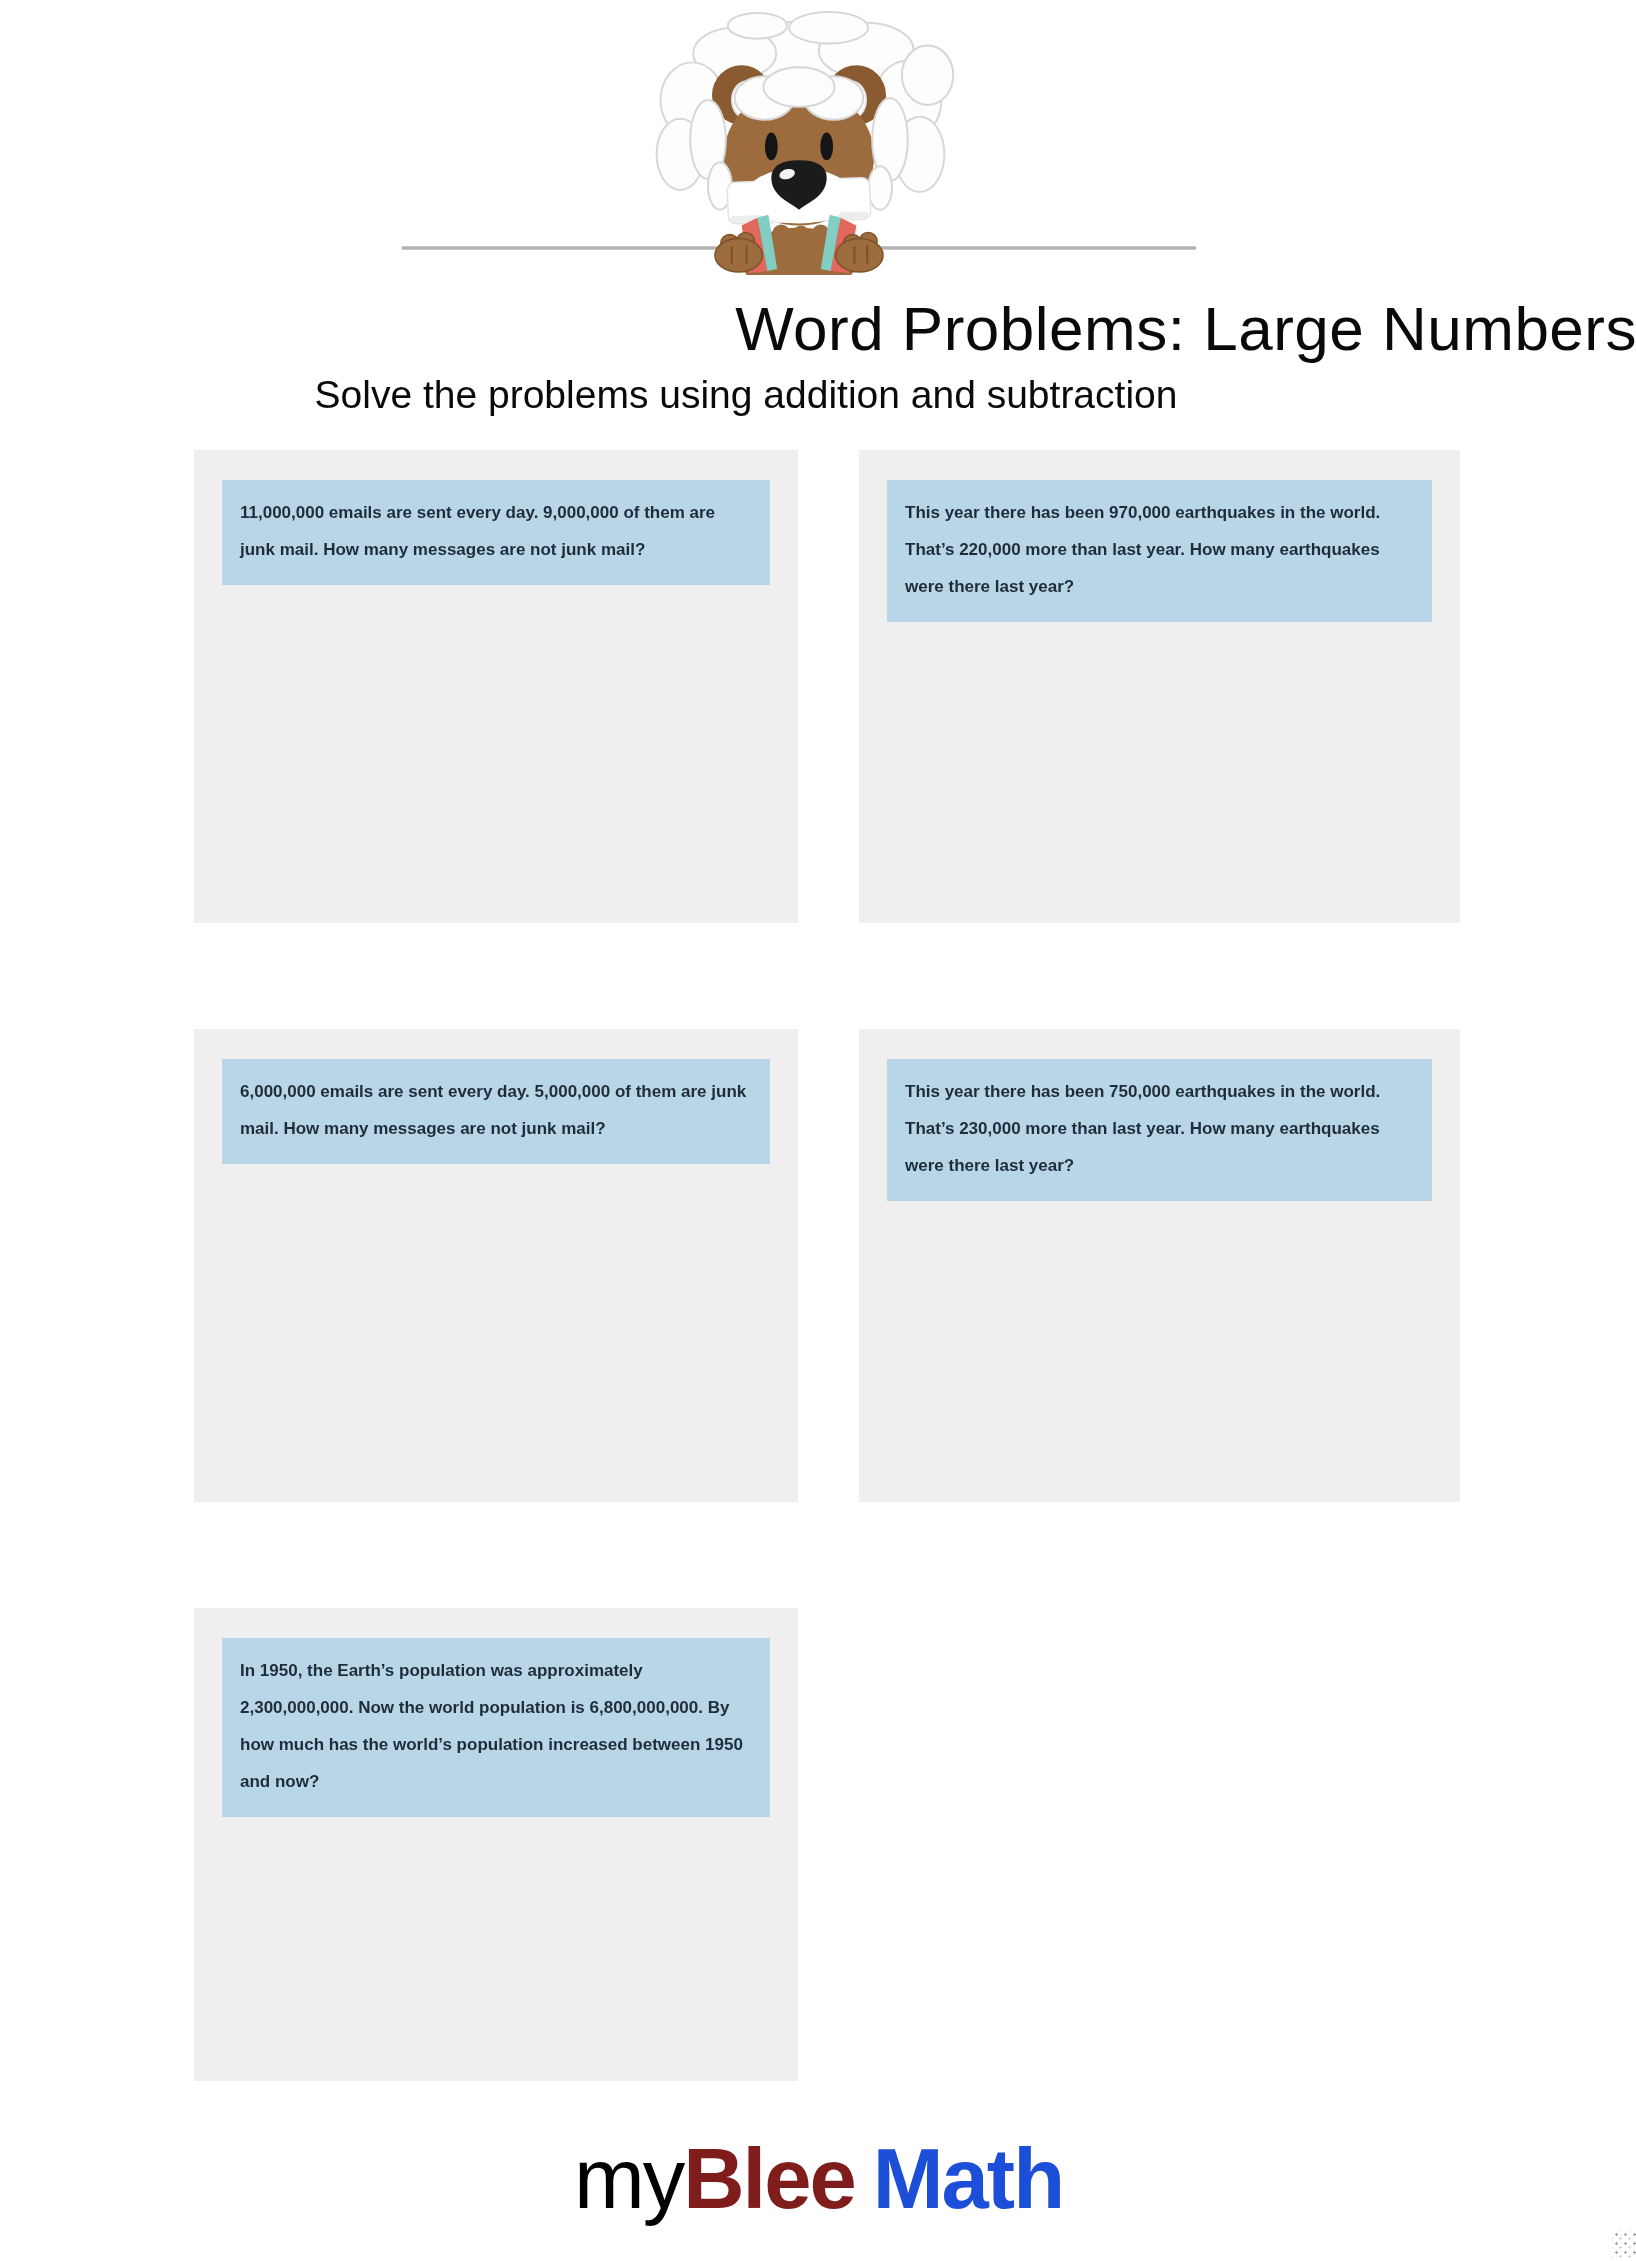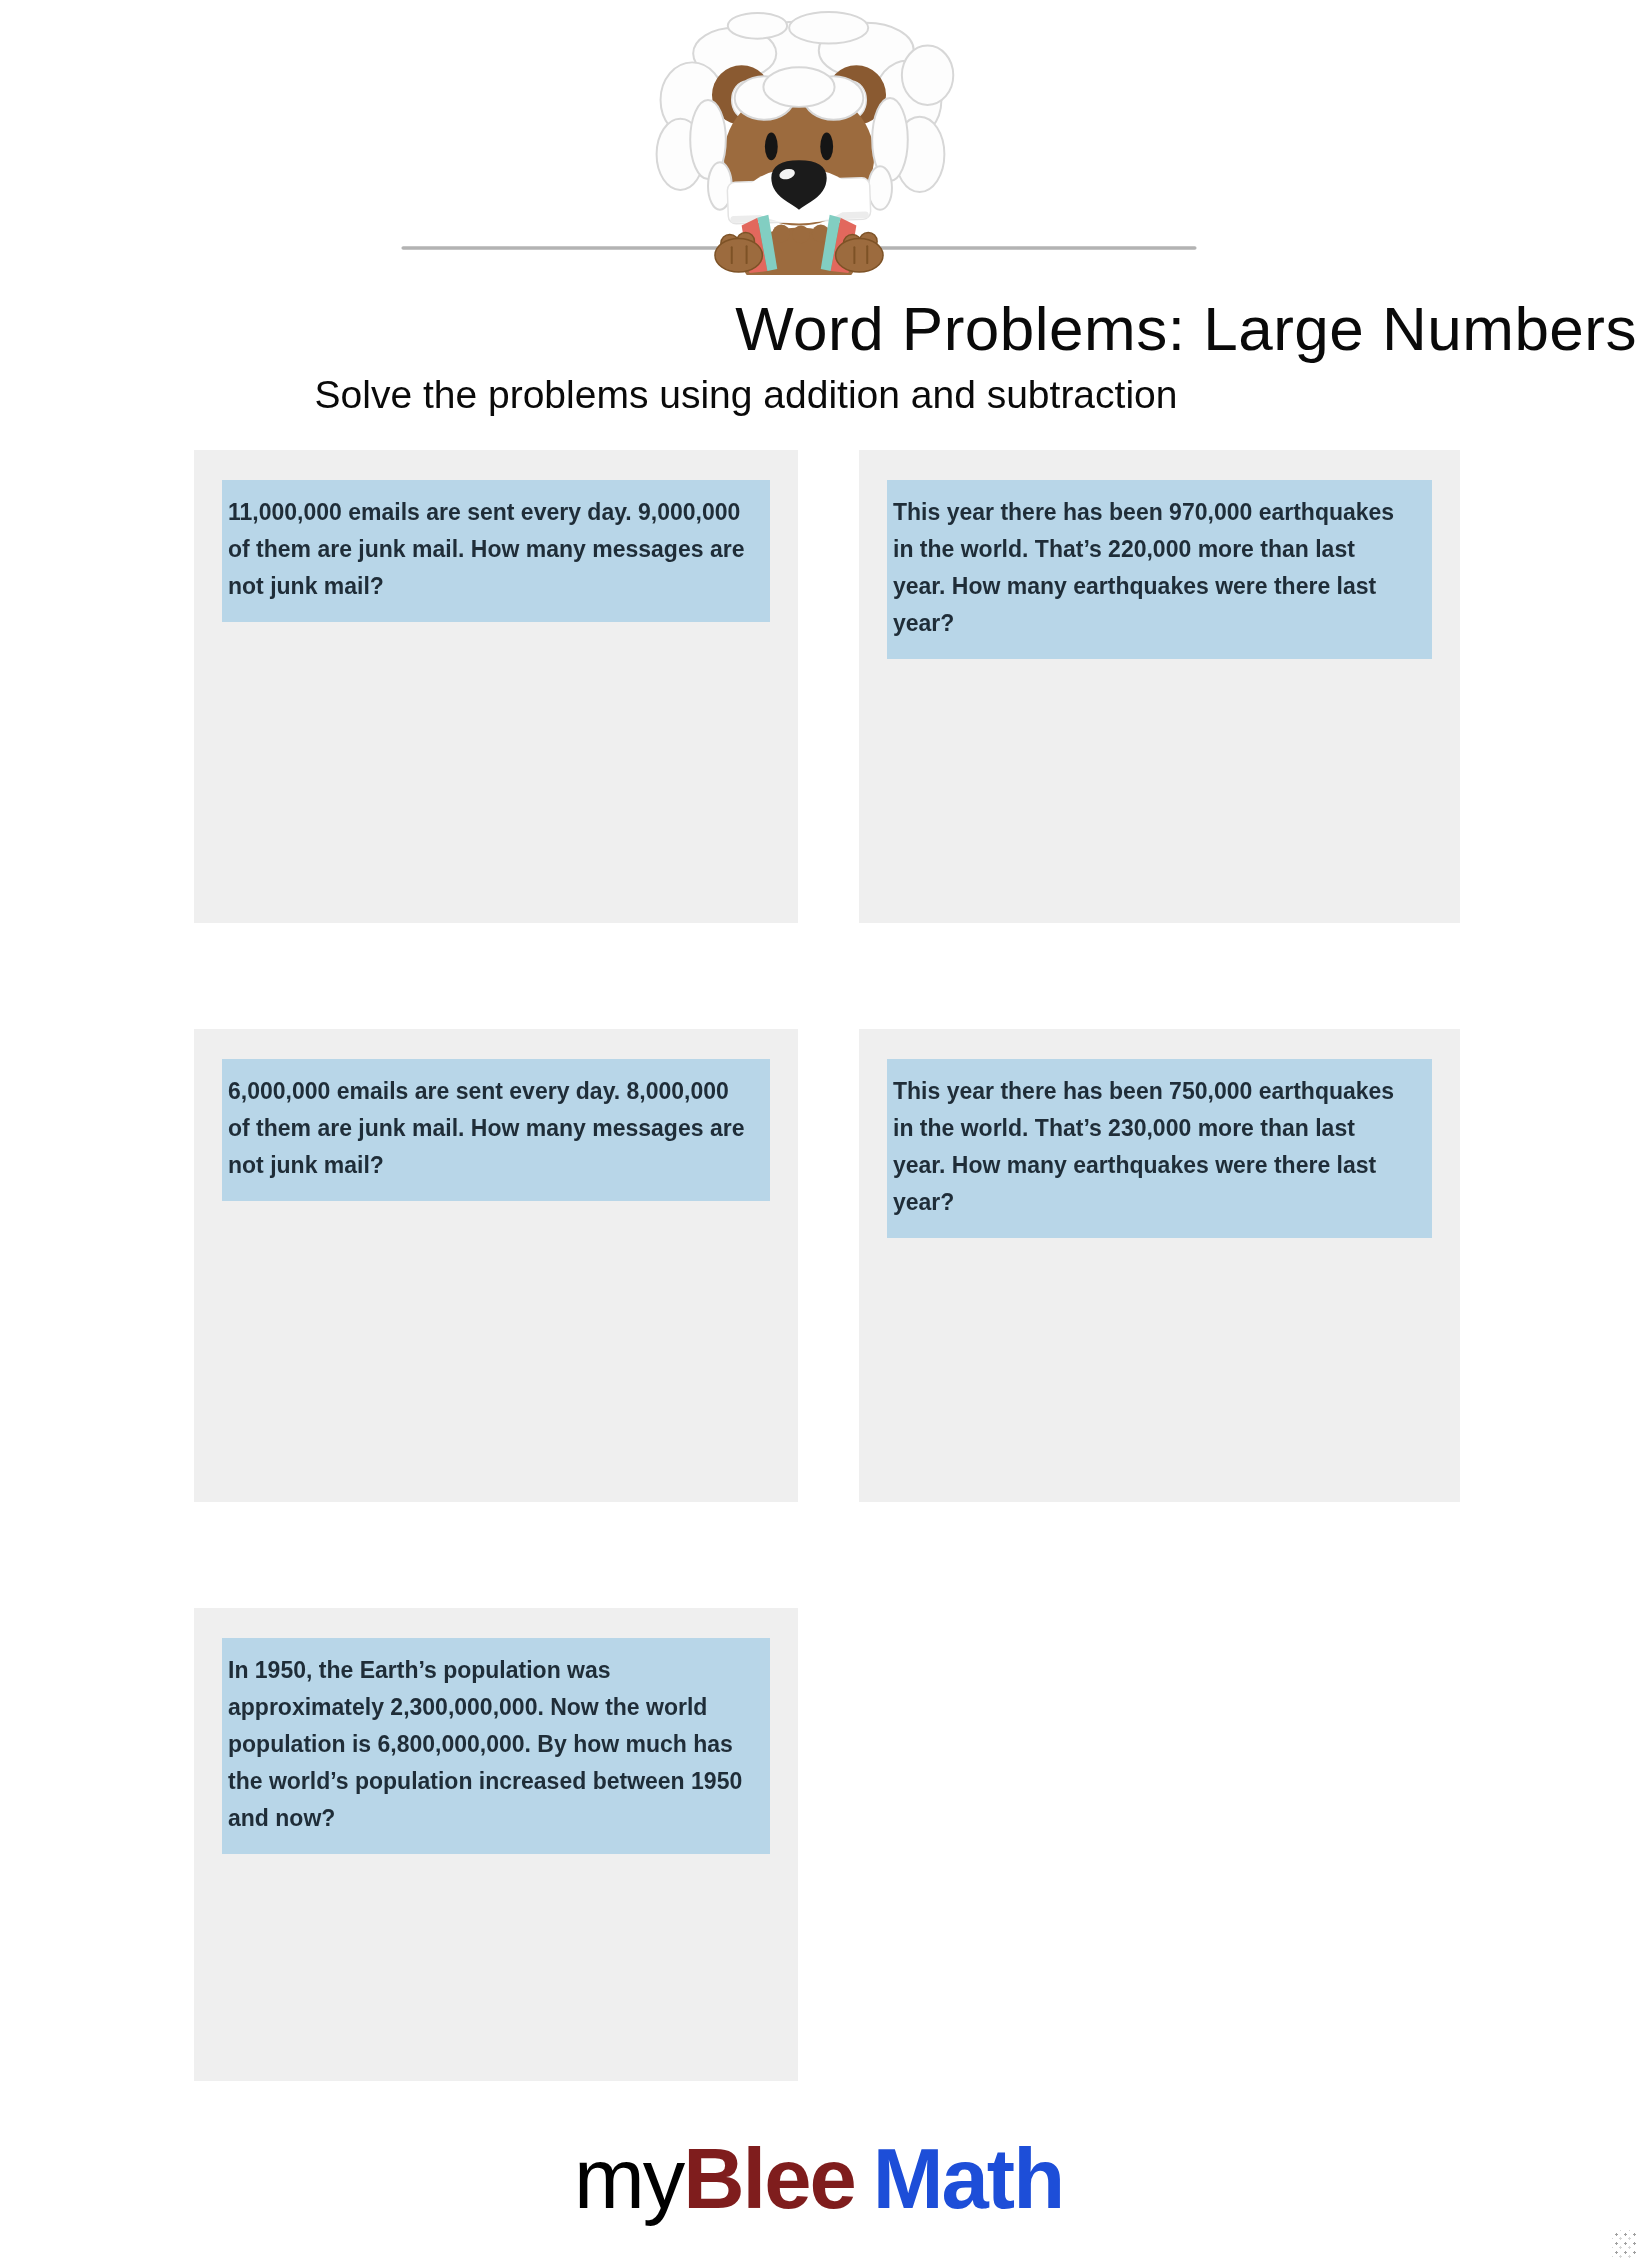--- a/index.html
+++ b/index.html
@@ -51,22 +51,22 @@
   }
 
   .problem-card {
     background: #efefef;
     position: relative;
   }
 
   .problem-text-box {
     margin: 30px 28px 0 28px;
     background: #b8d6e8;
-    padding: 14px 22px 17px 6px;
-    font-size: 23px;
+    padding: 14px 22px 17px 18px;
+    font-size: 17px;
     line-height: 37px;
     font-weight: 700;
     color: #1f2d38;
   }
 
   .brand-logo {
     position: absolute;
     top: 2129px; left: 0;
     width: 1637px;
     text-align: center;
@@ -179,21 +179,21 @@
 <div class="page-subtitle">Solve the problems using addition and subtraction</div>
 
 <div class="problems-grid">
   <div class="problem-card">
     <div class="problem-text-box">11,000,000 emails are sent every day. 9,000,000 of them are junk mail. How many messages are not junk mail?</div>
   </div>
   <div class="problem-card">
     <div class="problem-text-box">This year there has been 970,000 earthquakes in the world. That’s 220,000 more than last year. How many earthquakes were there last year?</div>
   </div>
   <div class="problem-card">
-    <div class="problem-text-box">6,000,000 emails are sent every day. 8,000,000 of them are junk mail. How many messages are not junk mail?</div>
+    <div class="problem-text-box">6,000,000 emails are sent every day. 5,000,000 of them are junk mail. How many messages are not junk mail?</div>
   </div>
   <div class="problem-card">
     <div class="problem-text-box">This year there has been 750,000 earthquakes in the world. That’s 230,000 more than last year. How many earthquakes were there last year?</div>
   </div>
   <div class="problem-card">
     <div class="problem-text-box">In 1950, the Earth’s population was approximately 2,300,000,000. Now the world population is 6,800,000,000. By how much has the world’s population increased between 1950 and now?</div>
   </div>
 </div>
 
 <div class="brand-logo">

